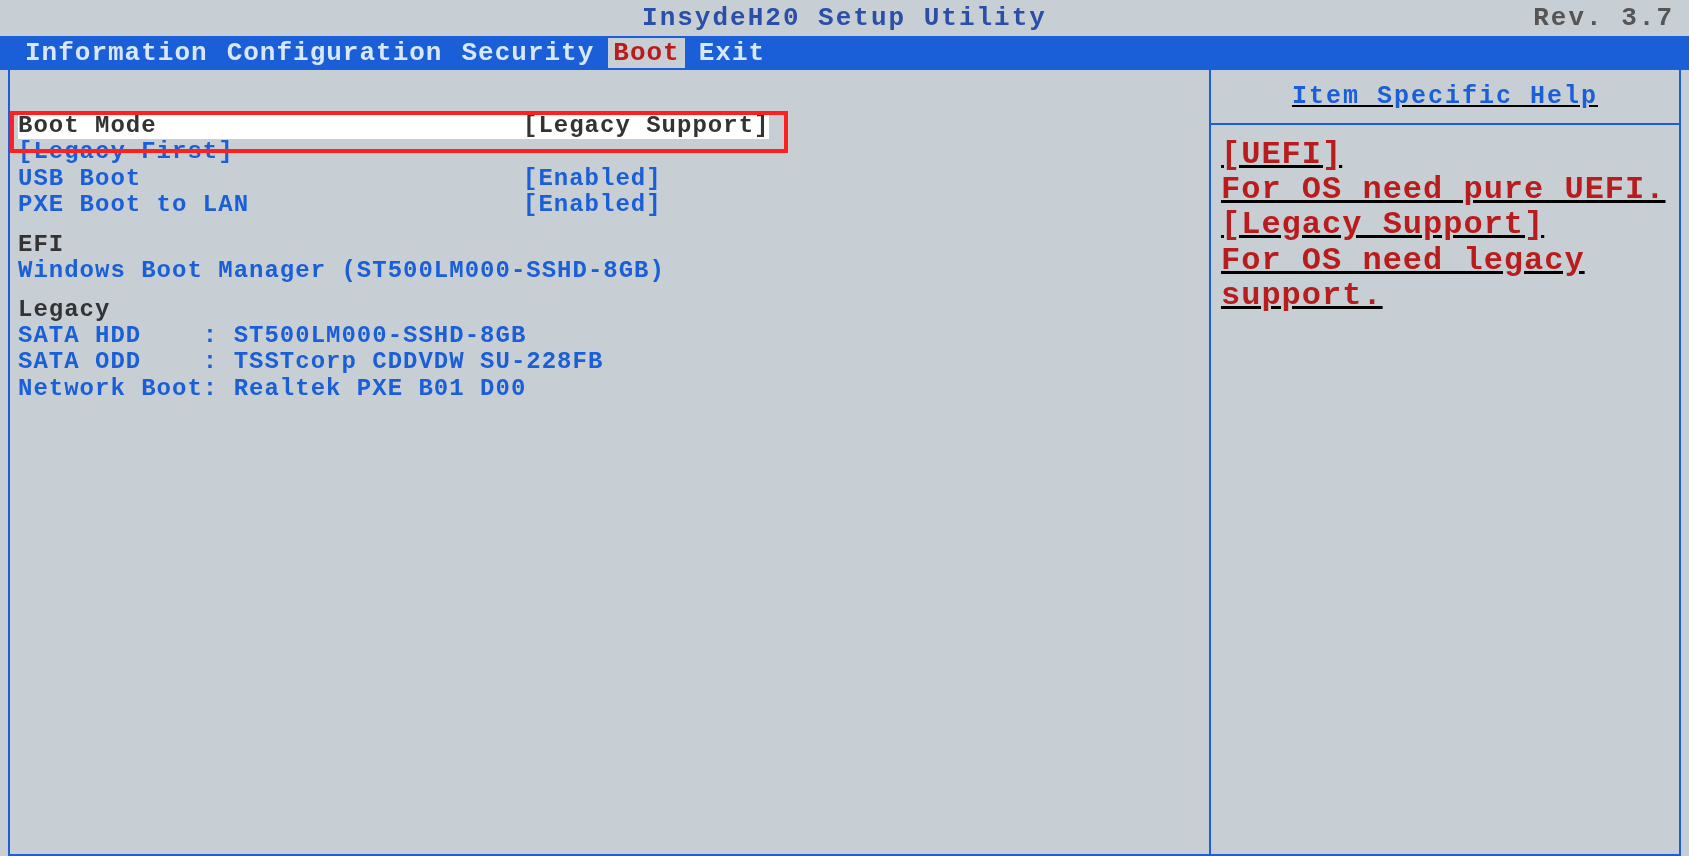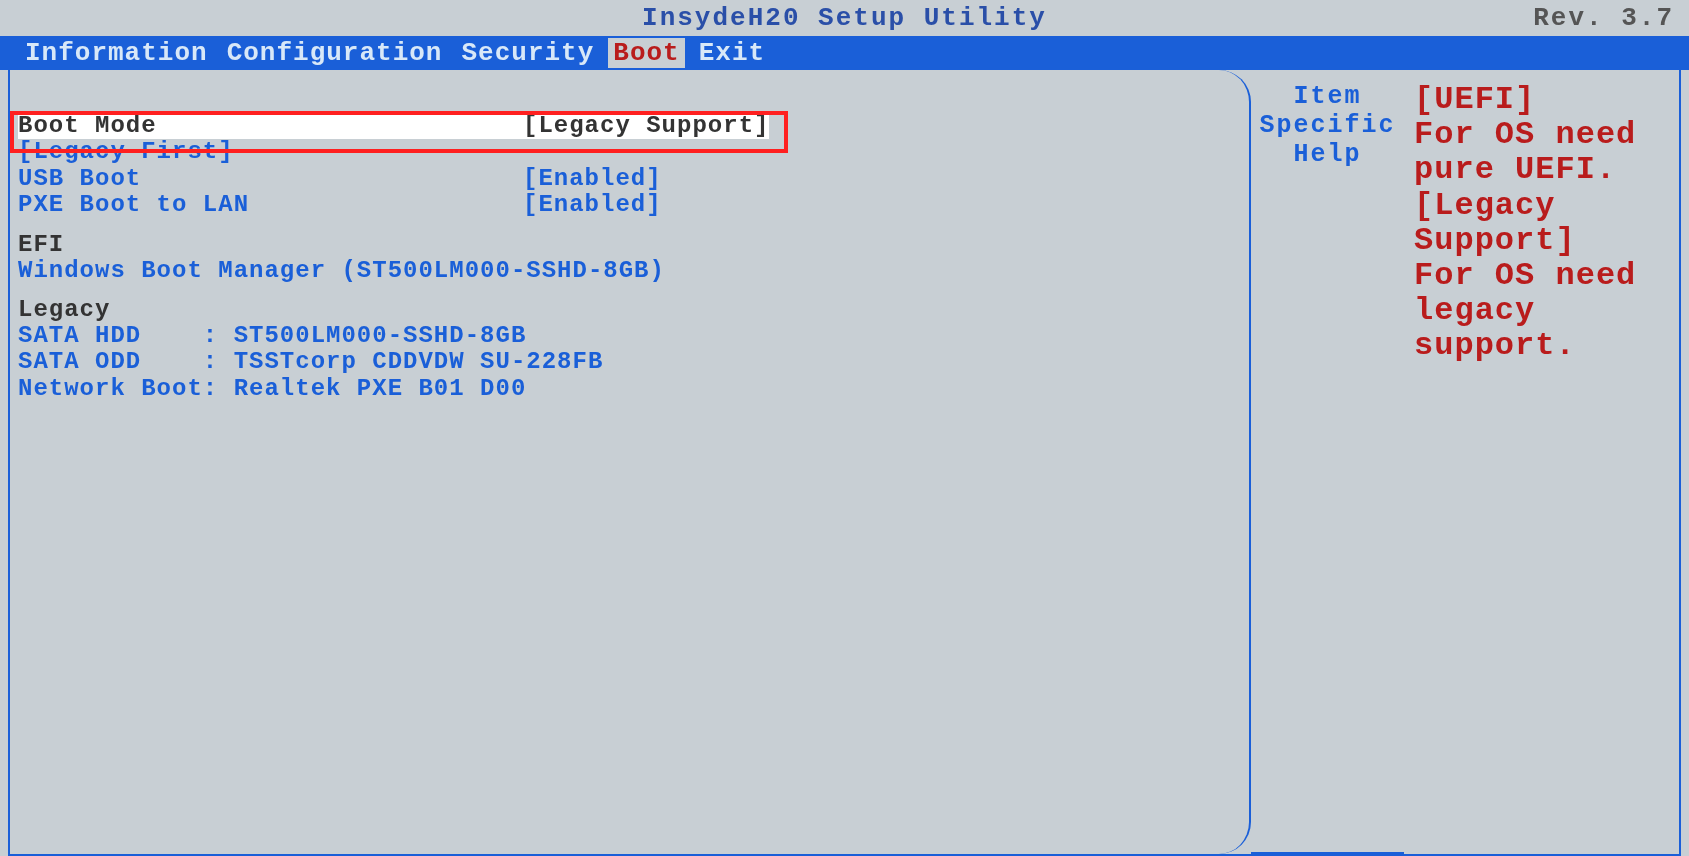--- a/index.html
+++ b/index.html
@@ -54,26 +54,26 @@
       height: calc(100% - 70px);
       border: 2px solid #1a5fd8;
       border-top: none;
       margin: 0 8px;
     }
     .left-panel {
       flex: 1;
       padding: 15px 8px;
       border-right: 2px solid #1a5fd8;
       position: relative;
-      border-radius: 32px;
     }
     .right-panel {
-      width: 428px;
+      width: 468px;
       display: flex;
-      flex-direction: row;
+      flex-direction: column;
+      text-decoration: underline;
     }
     .help-title {
       text-align: center;
       color: #1a5fd8;
       padding: 12px 5px;
       border-bottom: 2px solid #1a5fd8;
       letter-spacing: 2px;
       font-size: 25px;
     }
     .help-content {

